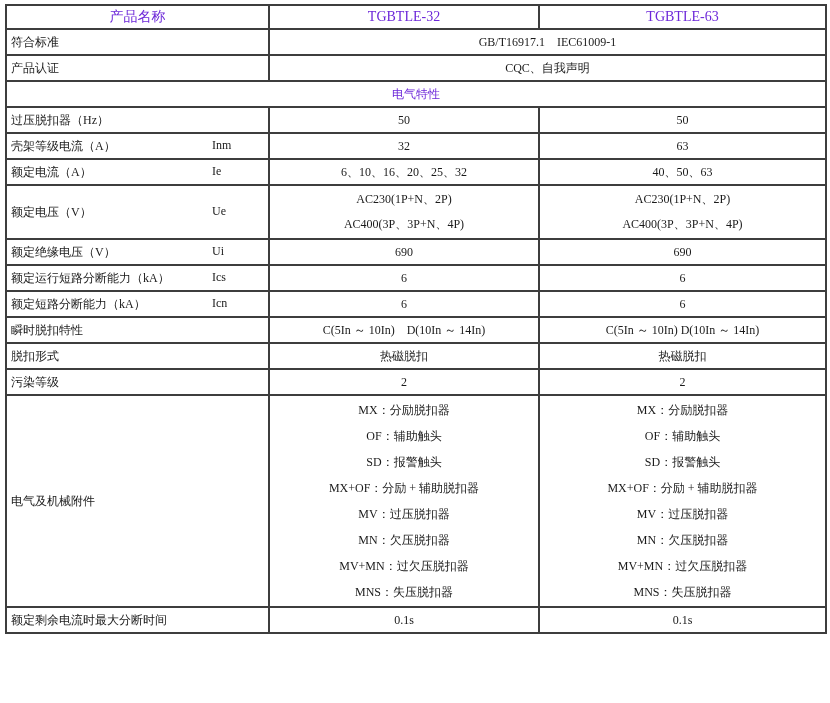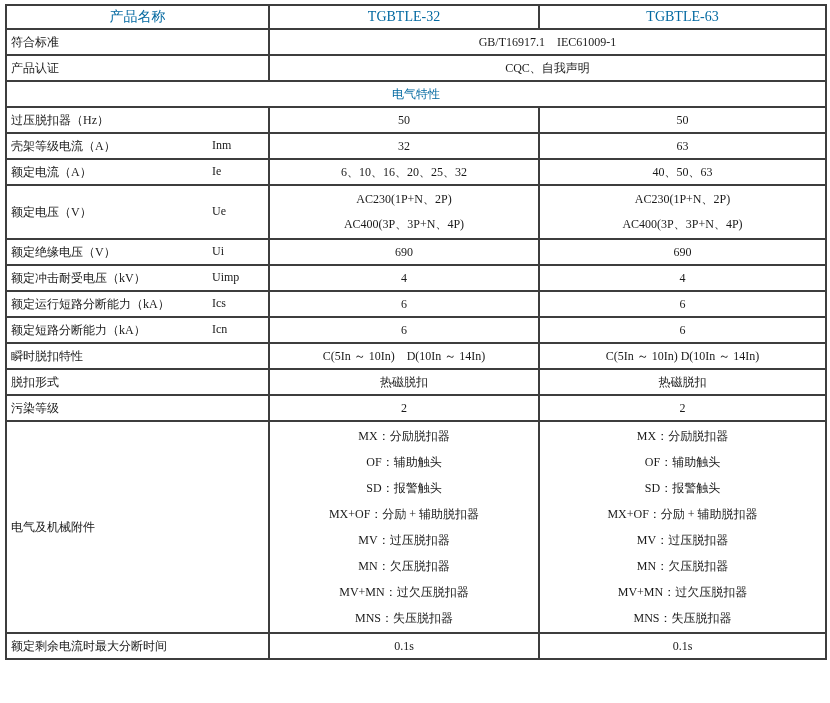--- a/index.html
+++ b/index.html
@@ -23,21 +23,21 @@
     border: 2px solid #3d3d3d;
     font-size: 12px;
     padding: 1px 4px;
     height: 22px;
     background: #ffffff;
     overflow: hidden;
   }
   
   td.orange {
     background: #f5ad6b;
-    color: #0369a1;
+    color: #6d28d9;
   }
   tr.header-row td {
     height: 20px;
     font-size: 14px;
     text-align: center;
   }
   td.section-bar {
     text-align: center;
     padding-left: 9px;
     font-size: 16px;
@@ -158,30 +158,20 @@
       <td class="label-cell">
         <div class="lab-flex">
           <span>额定绝缘电压（V）</span>
           <span class="sym">Ui</span>
         </div>
       </td>
       <td class="val">690</td>
       <td class="val">690</td>
     </tr>
 
-    <tr>
-      <td class="label-cell">
-        <div class="lab-flex">
-          <span>额定冲击耐受电压（kV）</span>
-          <span class="sym">Uimp</span>
-        </div>
-      </td>
-      <td class="val">4</td>
-      <td class="val">4</td>
-    </tr>
 
     <tr>
       <td class="label-cell">
         <div class="lab-flex">
           <span>额定运行短路分断能力（kA）</span>
           <span class="sym">Ics</span>
         </div>
       </td>
       <td class="val">6</td>
       <td class="val">6</td>

